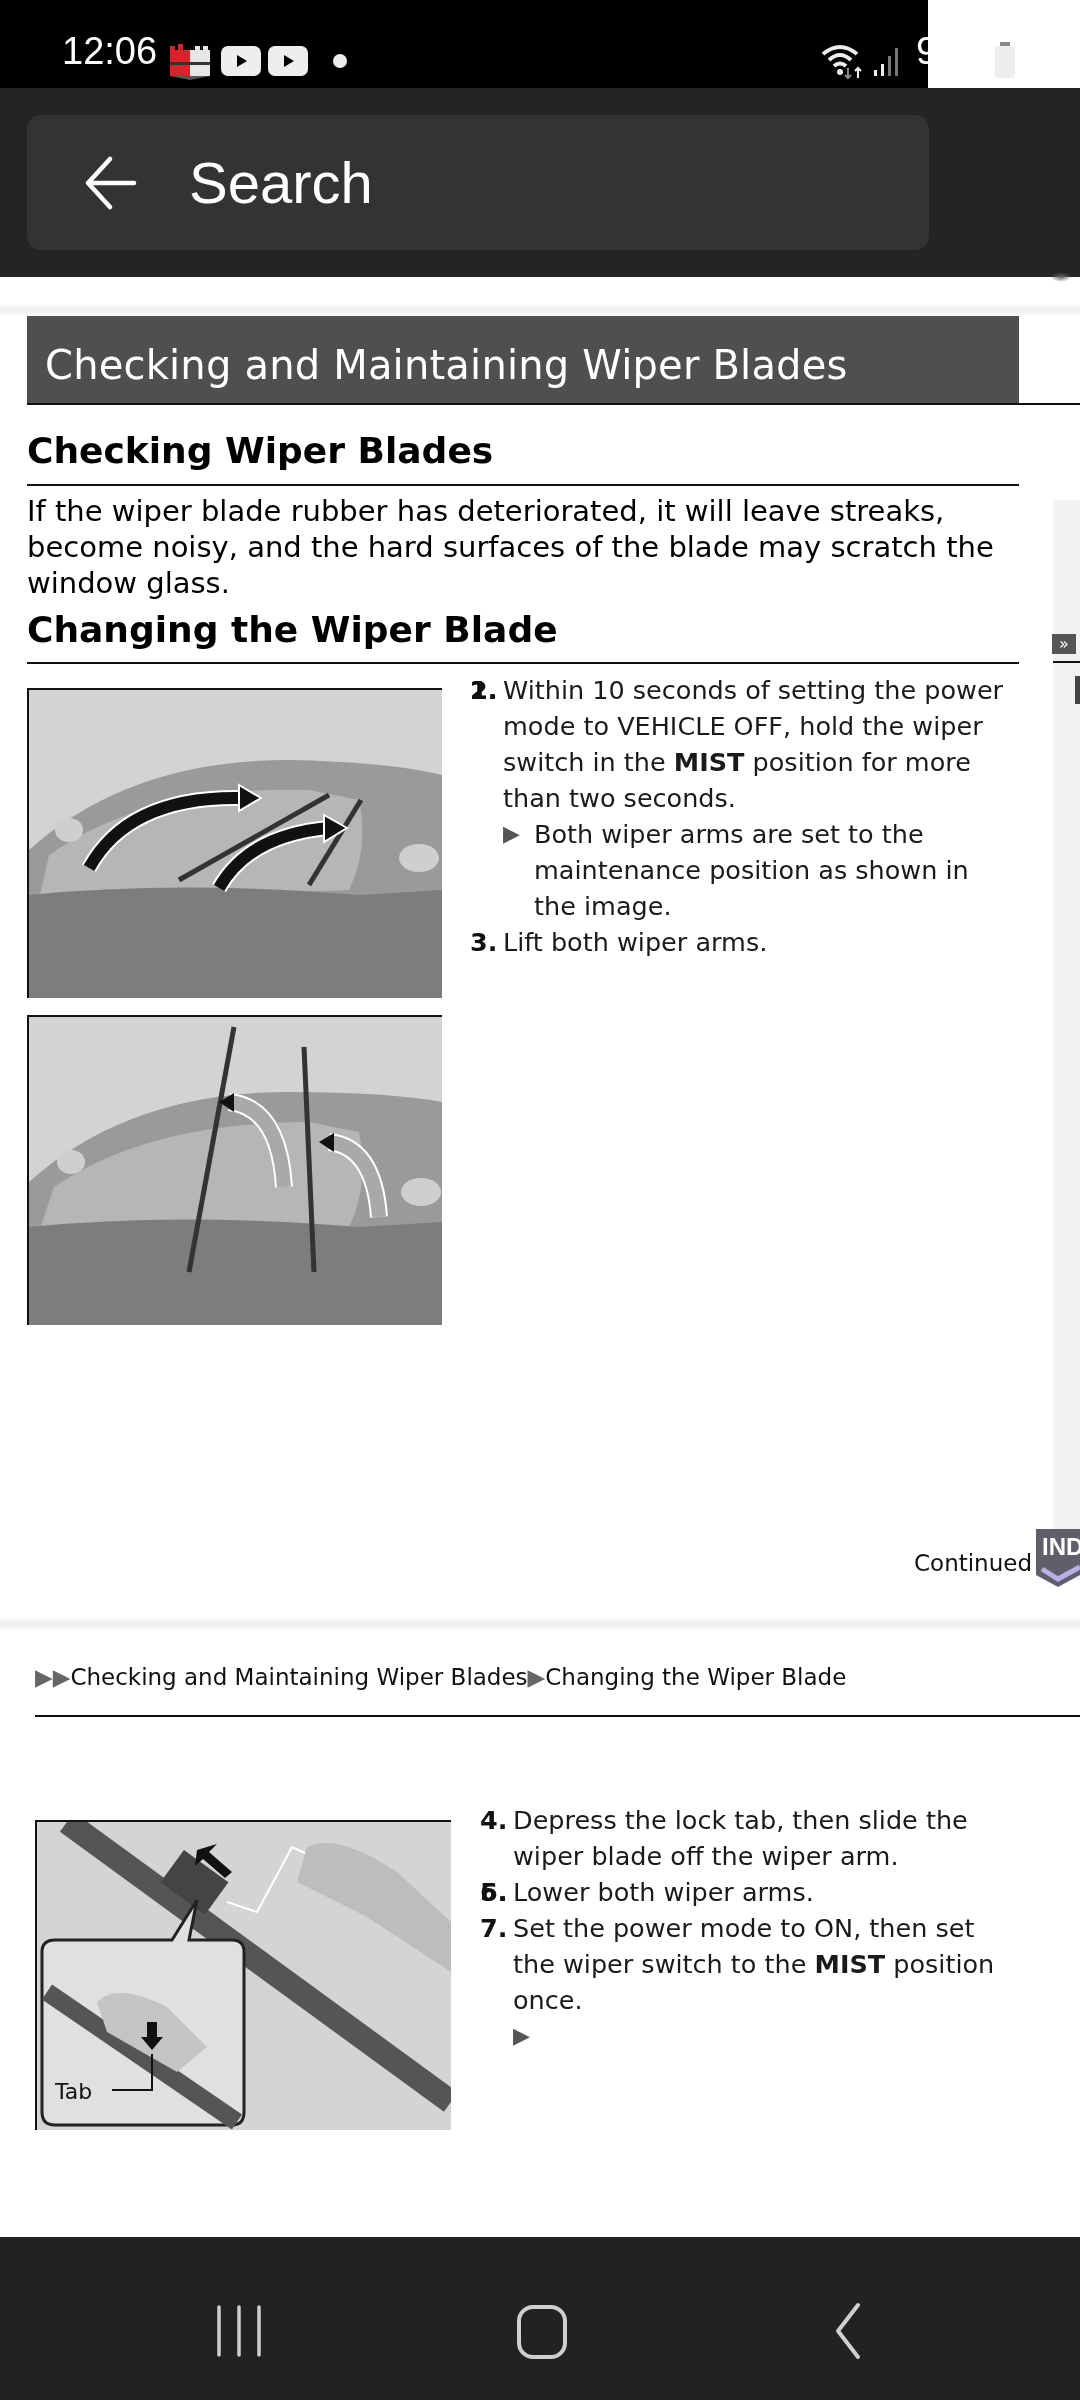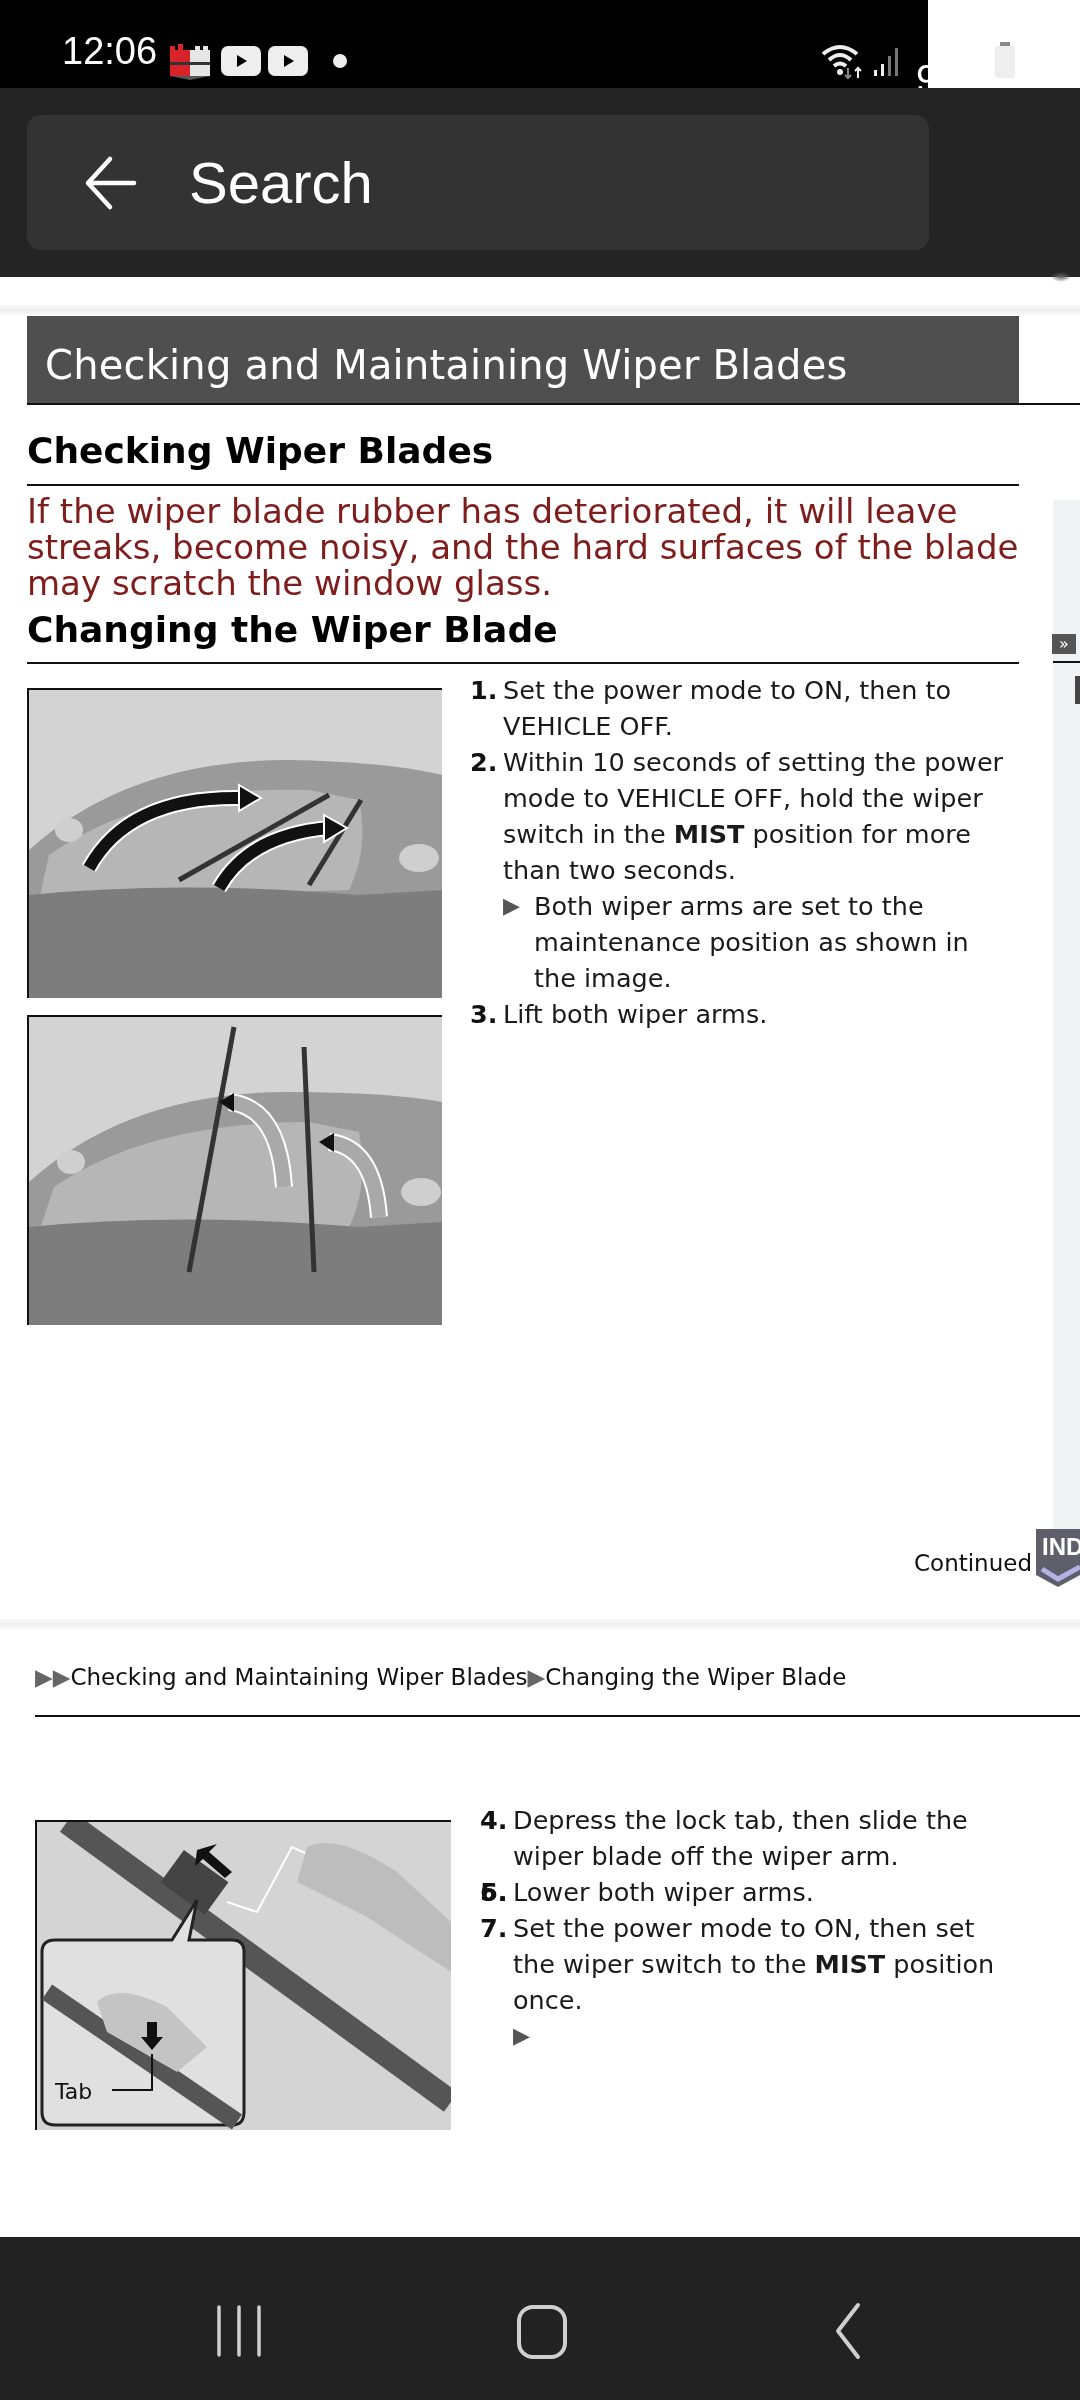--- a/index.html
+++ b/index.html
@@ -2,34 +2,34 @@
 <html><head>
 <meta charset="utf-8">
 <style>
   html, body { margin:0; padding:0; }
   body { width:1080px; height:2400px; position:relative; overflow:hidden; background:#ffffff; font-family:"DejaVu Sans", sans-serif; color:#111; }
   .abs { position:absolute; }
 
   
   #status-bar { left:0; top:0; width:928px; height:88px; background:#000; color:#ffffff; }
   #status-time { left:62px; top:30px; font-size:38px; font-family:"Liberation Sans", sans-serif; letter-spacing:0px; }
-  #status-right-pct { left:916px; top:30px; font-size:38px; font-family:"Liberation Sans", sans-serif;margin-top:28px; }
+  #status-right-pct { left:916px; top:30px; font-size:38px; font-family:"Liberation Sans", sans-serif; }
 
   
   #app-bar { left:0; top:88px; width:1080px; height:189px; background:#242424; }
   #search-box { left:27px; top:27px; width:902px; height:135px; background:#333333; border-radius:14px; }
   #search-label { left:162px; top:34px; font-size:58px; color:#ffffff; font-family:"Liberation Sans", sans-serif; }
 
   
   .page-shadow { left:0; width:1080px; height:10px; background:linear-gradient(#f7f7f7,#efefef,#f7f7f7); }
   #title-bar { left:27px; top:316px; width:992px; height:88px; background:#4f4f4f; }
   #title-text { left:18px; top:26px; font-size:40px; color:#fff; white-space:nowrap; letter-spacing:0.2px; }
   .hline { height:2px; background:#111; }
   .h2 { font-weight:bold; font-size:36px; color:#000; white-space:nowrap; }
-  .body-text { font-size:34px; line-height:36px; color:#7f1d1d; }
+  .body-text { font-size:29px; line-height:36px; color:#000000; }
   .steps { font-size:25.5px; line-height:36px; color:#1a1a1a; }
   .step { position:relative; padding-left:33px; }
   .step .num { position:absolute; left:0; top:0; font-weight:bold; color:#111; }
   .substep { position:relative; padding-left:64px; }
   .substep .tri { position:absolute; left:33px; top:0; color:#555; font-size:22px; }
   .illus { background:#d4d4d4; border-top:2px solid #111; border-left:2px solid #111; overflow:hidden;margin-top:8px; }
   #sidebar-edge { left:1053px; top:500px; width:27px; height:1080px; background:#f1f2f4; }
 
   
   #nav-bar { left:0; top:2237px; width:1080px; height:163px; background:#222222; }
@@ -148,21 +148,20 @@
     <polygon points="190,85 205,76 205,95" fill="#111"></polygon>
     <path d="M350 200 Q345 130 300 125" stroke="#fff" stroke-width="18" fill="none"></path>
     <path d="M350 200 Q345 130 300 125" stroke="#a9a9a9" stroke-width="14" fill="none"></path>
     <polygon points="290,125 305,116 305,135" fill="#111"></polygon>
   </svg>
 </div>
 
 <div class="abs steps" style="left:470px;top:672px;width:540px">
   <div class="step">
     <span class="num">1.</span>
-    <span>Set the power mode to ON, then to VEHICLE OFF.</span>
   </div>
   <div class="step">
     <span class="num">2.</span>
     <span>Within 10 seconds of setting the power mode to VEHICLE OFF, hold the wiper switch in the </span><b>MIST</b><span> position for more than two seconds.</span>
   </div>
   <div class="substep">
     <span class="tri">▶</span>
     <span>Both wiper arms are set to the maintenance position as shown in the image.</span>
   </div>
   <div class="step">

